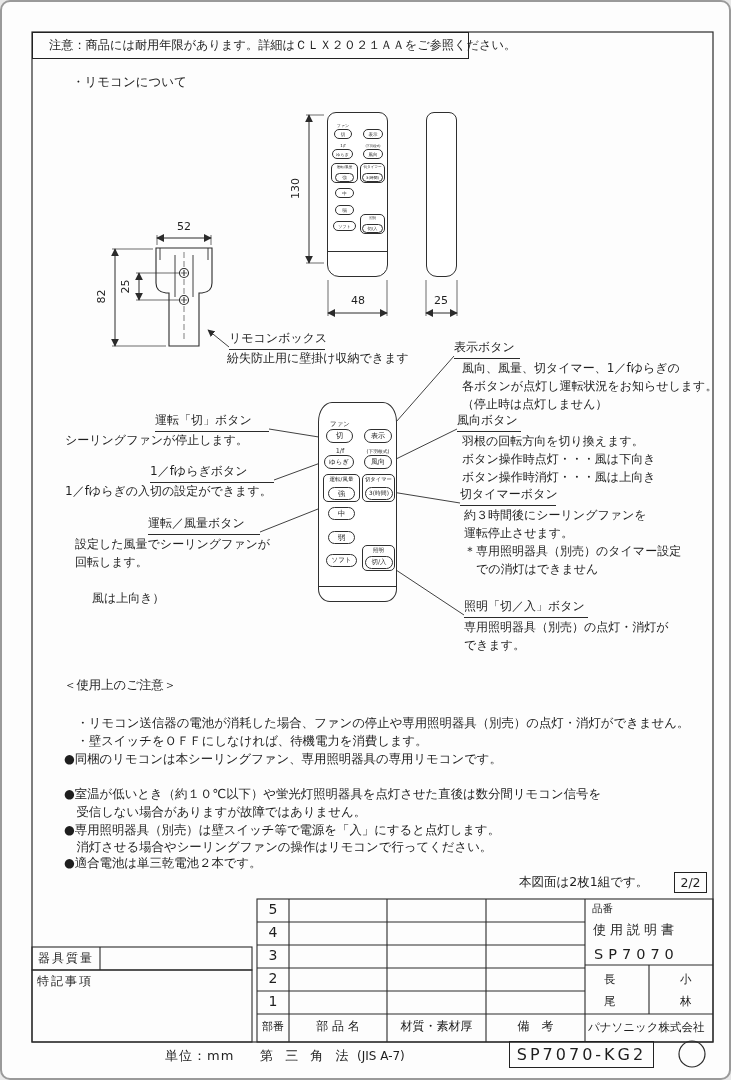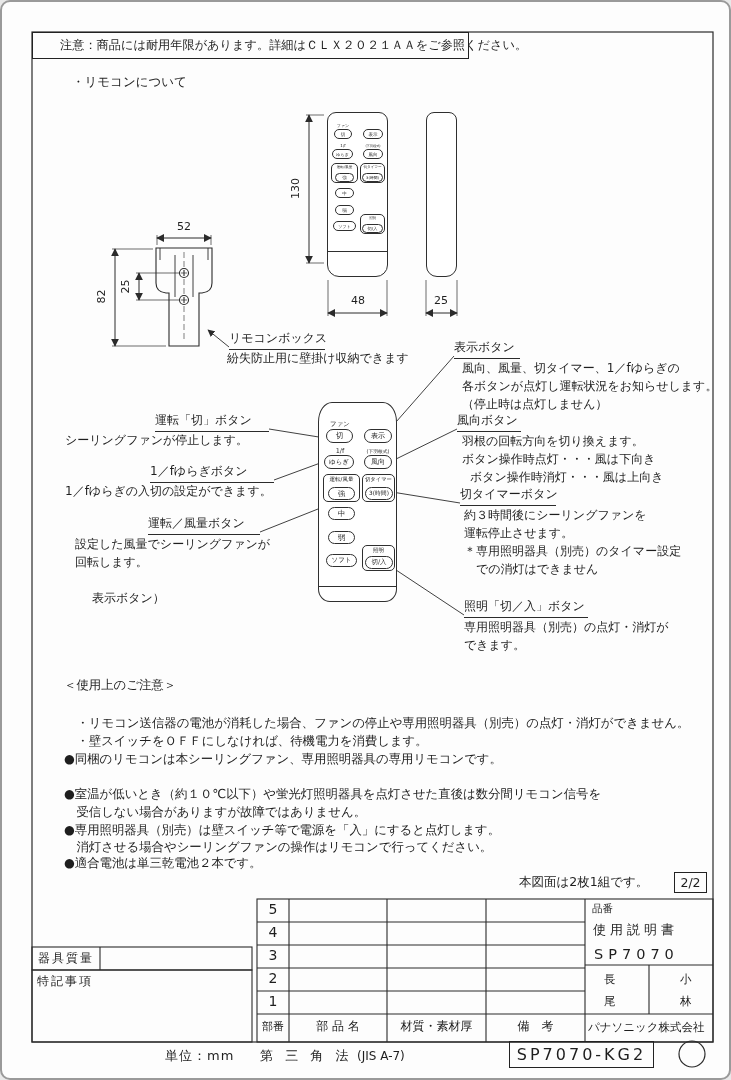--- a/index.html
+++ b/index.html
@@ -18,21 +18,21 @@
         box-sizing:border-box;display:flex;align-items:center;justify-content:center;
         text-align:center;white-space:nowrap;overflow:hidden;}
   .grp{position:absolute;border:1px solid #2f2f2f;border-radius:5px;box-sizing:border-box;}
   .grp-label{position:absolute;top:1px;left:0;right:0;text-align:center;white-space:nowrap;overflow:hidden;}
   .capline{position:absolute;left:0;right:0;border-top:1.2px solid #2f2f2f;}
   .minilabel{position:absolute;text-align:center;white-space:nowrap;overflow:hidden;}
   .vdim{position:absolute;font-size:11px;transform:rotate(-90deg);transform-origin:center;text-align:center;}
   .hdim{position:absolute;font-size:11px;text-align:center;}
   .boxed{position:absolute;border:1.3px solid #222;display:flex;align-items:center;justify-content:center;box-sizing:border-box;}
   .warning{position:absolute;left:30px;top:30px;width:437px;height:27px;border:1.6px solid #222;
-           display:flex;align-items:center;gap:7px;padding-left:20px;box-sizing:border-box;background:#fdfdfd;}
+           display:flex;align-items:center;gap:7px;padding-left:9px;box-sizing:border-box;background:#fdfdfd;}
   .warning .wt{font-size:12.2px;white-space:nowrap;}
 </style>
 </head>
 <body>
 
 <div class="page">
 
   <svg class="lineart" width="731" height="1080" viewBox="0 0 731 1080">
     <defs>
       <marker id="ar" viewBox="0 0 10 10" refX="9" refY="5" markerWidth="8" markerHeight="8" orient="auto-start-reverse">
@@ -175,31 +175,31 @@
 
   <div class="callout-title" style="left:153px;top:410px;width:114px;">運転「切」ボタン</div>
   <div class="t ct" style="left:63px;top:431px;">シーリングファンが停止します。</div>
 
   <div class="callout-title" style="left:148px;top:461px;width:124px;">1／fゆらぎボタン</div>
   <div class="t ct" style="left:63px;top:482px;">1／fゆらぎの入切の設定ができます。</div>
 
   <div class="callout-title" style="left:146px;top:513px;width:112px;">運転／風量ボタン</div>
   <div class="t ct" style="left:73px;top:535px;">設定した風量でシーリングファンが</div>
   <div class="t ct" style="left:73px;top:553px;">回転します。</div>
-  <div class="t ct" style="left:78px;top:589px;">　表示ボタン）</div>
+  <div class="t ct" style="left:78px;top:589px;">　風は上向き）</div>
 
   <div class="callout-title" style="left:452px;top:337px;width:66px;">表示ボタン</div>
   <div class="t rct" style="left:460px;top:359px;">風向、風量、切タイマー、1／fゆらぎの</div>
   <div class="t rct" style="left:460px;top:377px;">各ボタンが点灯し運転状況をお知らせします。</div>
   <div class="t rct" style="left:460px;top:395px;">（停止時は点灯しません）</div>
 
   <div class="callout-title" style="left:455px;top:410px;width:64px;">風向ボタン</div>
   <div class="t rct" style="left:460px;top:432px;">羽根の回転方向を切り換えます。</div>
   <div class="t rct" style="left:460px;top:450px;">ボタン操作時点灯・・・風は下向き</div>
-  <div class="t rct" style="left:460px;top:468px;margin-left:8px;">ボタン操作時消灯・・・風は上向き</div>
+  <div class="t rct" style="left:460px;top:468px;">ボタン操作時消灯・・・風は上向き</div>
 
   <div class="callout-title" style="left:458px;top:484px;width:96px;">切タイマーボタン</div>
   <div class="t rct" style="left:462px;top:506px;">約３時間後にシーリングファンを</div>
   <div class="t rct" style="left:462px;top:524px;">運転停止させます。</div>
   <div class="t rct" style="left:462px;top:542px;">＊専用照明器具（別売）のタイマー設定</div>
   <div class="t rct" style="left:462px;top:560px;font-family:Liberation Serif, serif;">　での消灯はできません</div>
 
   <div class="callout-title" style="left:462px;top:596px;width:124px;">照明「切／入」ボタン</div>
   <div class="t rct" style="left:462px;top:618px;">専用照明器具（別売）の点灯・消灯が</div>
   <div class="t rct" style="left:462px;top:636px;">できます。</div>

